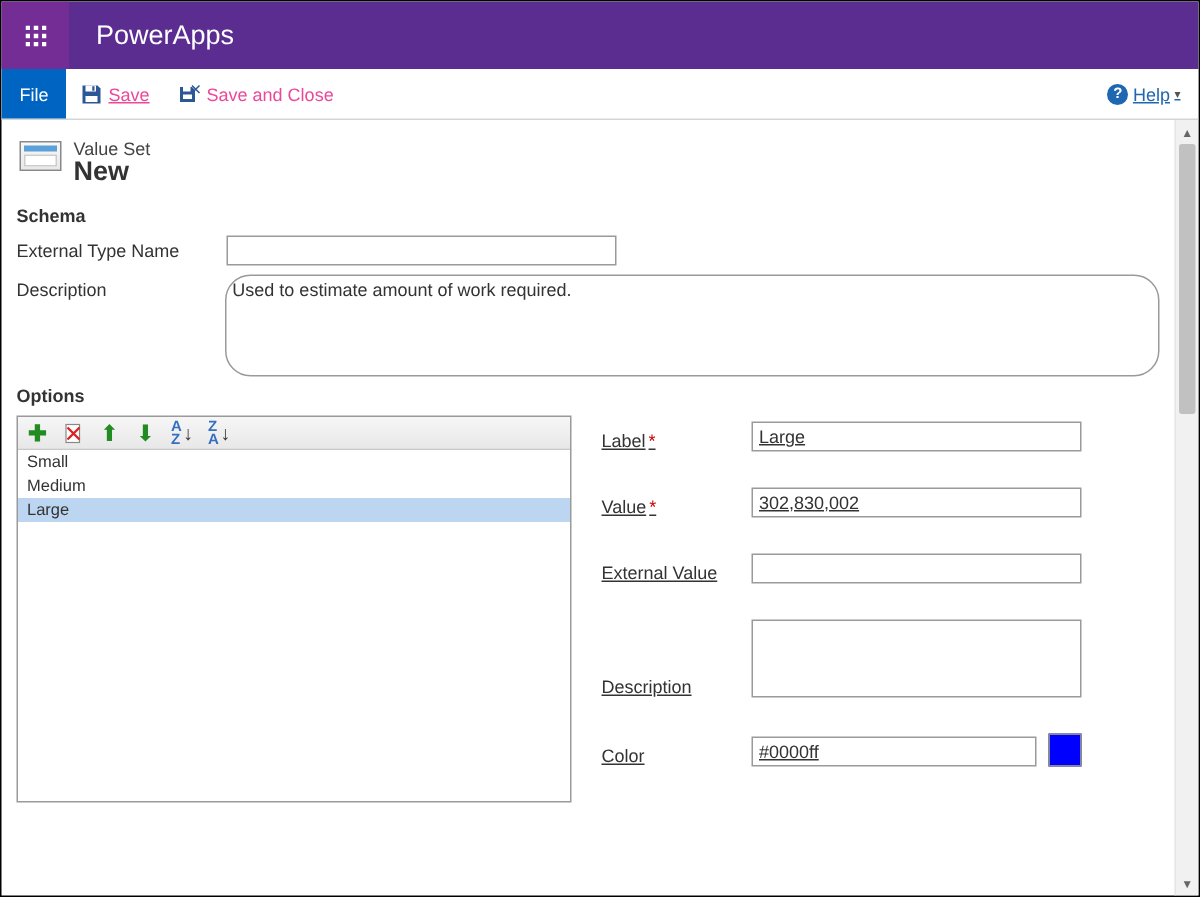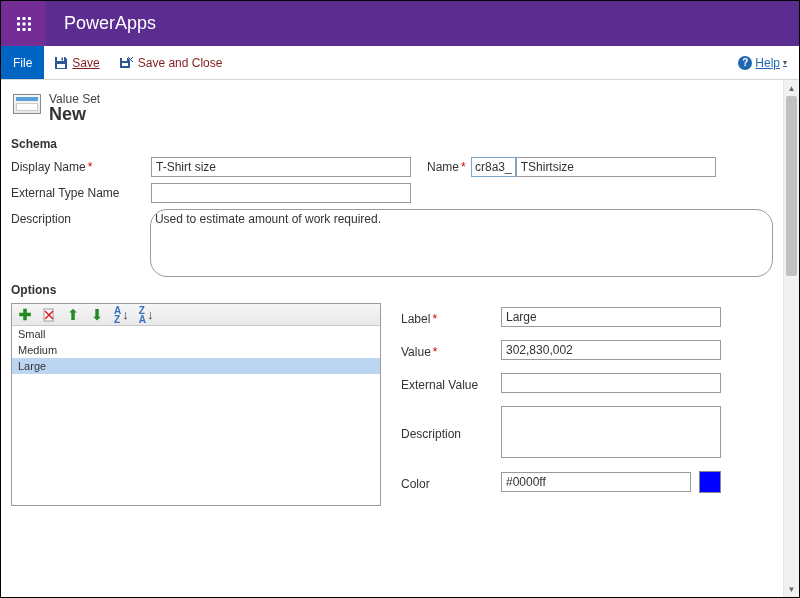--- a/index.html
+++ b/index.html
@@ -55,21 +55,21 @@
     padding: 0 12px;
     cursor: pointer;
     border: none;
   }
   .cmd-btn {
     display: flex;
     align-items: center;
     padding: 0 10px;
     cursor: pointer;
     gap: 4px;
-    color: #7f1d1d;
+    color: #ec4899;
   }
   .spacer { flex: 1; }
   .help-btn {
     display: flex;
     align-items: center;
     padding: 0 12px;
     cursor: pointer;
     gap: 3px;
     color: #1f67b1;
     text-decoration: underline;
@@ -225,21 +225,21 @@
   .opt-list { height: 150px; overflow:auto; }
   .opt-item {
     padding: 2px 6px;
     cursor: pointer;
     font-size: 11px;
   }
   .opt-item.selected {
     background: #bcd6f1;
   }
   .detail-col { flex:1; padding-top: 4px; }
-  .drow { display:flex; align-items:center; margin-bottom:13px; }
+  .drow { display:flex; align-items:flex-end; margin-bottom:24px;text-decoration:underline; }
   .dlbl { width: 100px; padding-top:3px; font-size:12px; }
   .dinp { width: 220px; height:20px; }
   .ddesc { width: 220px; height: 52px; }
   .color-row .swatch {
     width: 22px; height: 22px;
     background: #0000ff;
     border: 1px solid #888;
     margin-left: 8px;
   }
   .dcolor { width: 190px; height:20px; }
@@ -317,31 +317,20 @@
     <div class="page-head">
       <div class="page-icon"></div>
       <div class="page-title-block">
         <div class="type">Value Set</div>
         <div class="new">New</div>
       </div>
     </div>
 
     <div class="section-title">Schema</div>
 
-    <div class="form-row">
-      <div class="lbl">
-        <span>Display Name</span><span class="req">*</span>
-      </div>
-      <input class="ti display-name" value="T-Shirt size" style="">
-      <div class="lbl name-lbl">
-        <span>Name</span><span class="req">*</span>
-      </div>
-      <span class="name-prefix">cr8a3_</span>
-      <input class="ti name-input" value="TShirtsize" style="">
-    </div>
 
     <div class="form-row">
       <div class="lbl">External Type Name</div>
       <input class="ti ext-type" value="" style="">
     </div>
 
     <div class="form-row">
       <div class="lbl">Description</div>
       <textarea class="ti desc" style="">Used to estimate amount of work required.</textarea>
     </div>

